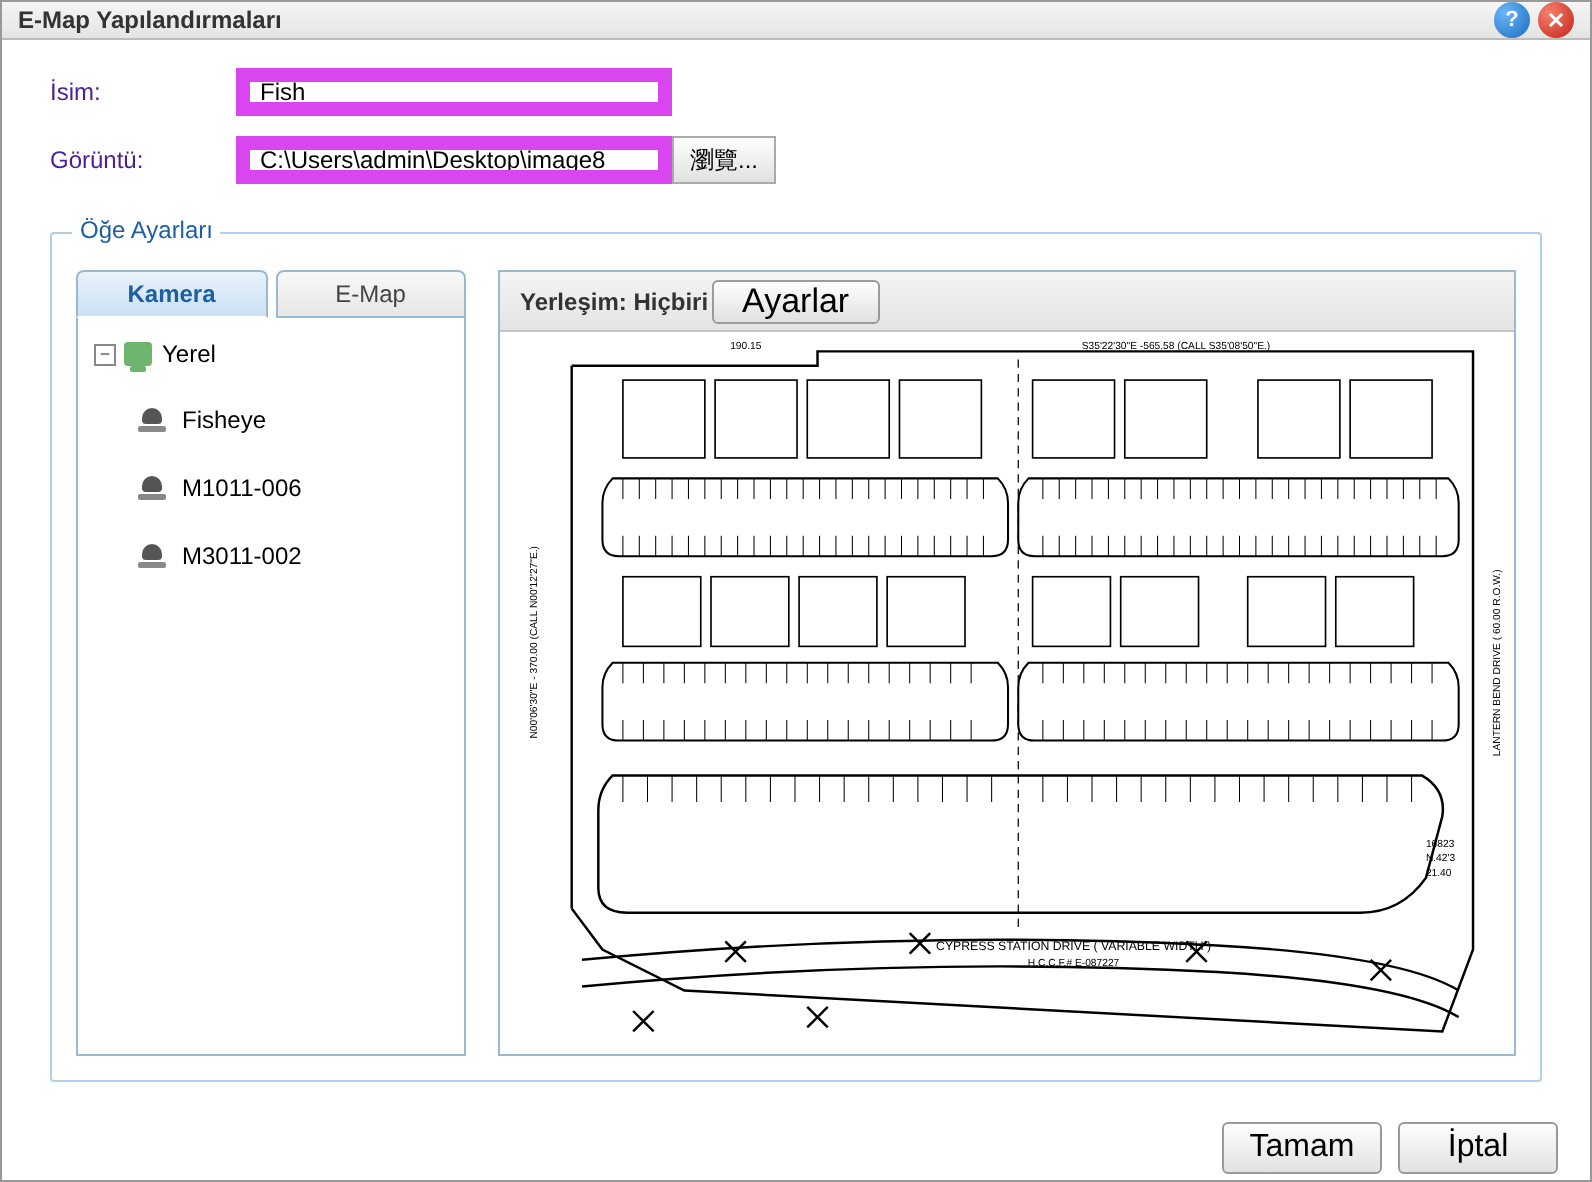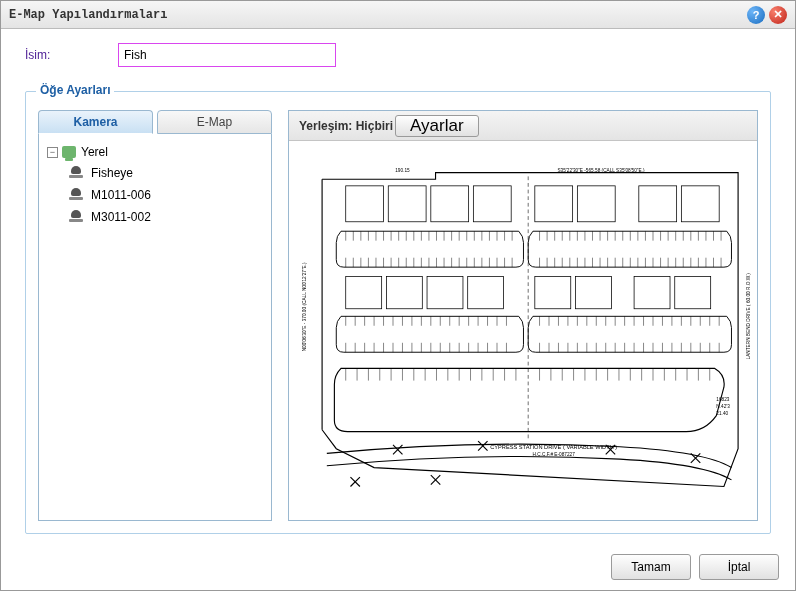--- a/index.html
+++ b/index.html
@@ -1,69 +1,74 @@
 <!DOCTYPE html>
 <html><head>
   <meta charset="utf-8">
   <style>
     * { box-sizing: border-box; margin: 0; padding: 0; }
     body { font-family: Arial, sans-serif; font-size: 12px; background: #e8e8e8; width: 796px; height: 591px; position: relative; }
     .window { width: 796px; height: 591px; background: #fff; border: 1px solid #999; display: flex; flex-direction: column; }
     .titlebar { height: 28px; background: linear-gradient(to bottom, #f6f6f6, #e4e4e4); border-bottom: 1px solid #bbb; display: flex; align-items: center; padding: 0 8px; }
-    .titlebar .title { font-weight: bold; color: #333; flex: 1; font-family: Liberation Mono, monospace; }
+    .titlebar .title { font-weight: bold; color: #333; flex: 1; }
     .titlebar .btn-circle { width: 18px; height: 18px; border-radius: 50%; margin-left: 4px; display: flex; align-items: center; justify-content: center; color: #fff; font-size: 11px; font-weight: bold; cursor: pointer; }
     .help-btn { background: radial-gradient(circle at 30% 30%, #6cb5f8, #1a6dc0); }
     .close-btn { background: radial-gradient(circle at 30% 30%, #f87f6c, #c0241a); }
     .content { flex: 1; padding: 14px 24px 10px 24px; display: flex; flex-direction: column; }
     .form-row { display: flex; align-items: center; margin-bottom: 10px; }
     .form-label { width: 93px; color: #4c1d95; }
-    .text-input { height: 24px; border: 1px solid #d946ef; padding: 2px 5px; font-size: 12px; width: 218px; background: #fff; }
+    .text-input { height: 24px; border: 7px solid #d946ef; padding: 2px 5px; font-size: 12px; width: 218px; background: #fff; }
     .browse-btn { height: 24px; margin-left: 0; padding: 0 8px; border: 1px solid #aaa; background: linear-gradient(to bottom,#fefefe,#e1e1e1); cursor: pointer; font-size: 12px; }
     .fieldset { border: 1px solid #b0d0e8; border-radius: 2px; flex: 1; position: relative; margin-top: 14px; padding: 18px 12px 12px 12px; display: flex; gap: 16px; }
-    .legend { position: absolute; top: -9px; left: 10px; background: #fff; padding: 0 4px; color: #1e5fa4; font-weight: bold; font-size: 12px; }
-    .left-panel { width: 234px; display: flex; flex-direction: column; }
+    .legend { position: absolute; top: -9px; left: 10px; background: #fff; padding: 0 4px; color: #1e5fa4; font-weight: normal; font-size: 12px; }
+    .left-panel { width: 195px; display: flex; flex-direction: column; }
     .tabs { display: flex; }
     .tab { flex: 1; height: 24px; display: flex; align-items: center; justify-content: center; border: 1px solid #9ab8d0; background: linear-gradient(to bottom,#f8f8f8,#e6e6e6); cursor: pointer; color: #444; font-size: 12px; border-top-left-radius: 4px; border-top-right-radius: 4px; }
     .tab.active { background: linear-gradient(to bottom,#eaf3fb,#c9e0f3); color: #1e5fa4; font-weight: bold; border-bottom-color: #fff; }
     .tab + .tab { margin-left: 4px; }
     .tree { border: 1px solid #9ab8d0; border-top: none; flex: 1; background: #fff; padding: 8px 6px; }
     .tree-node { display: flex; align-items: center; padding: 3px 2px; cursor: pointer; }
     .tree-toggle { width: 11px; height: 11px; border: 1px solid #888; display: flex; align-items: center; justify-content: center; font-size: 9px; line-height: 1; margin-right: 4px; color: #555; }
     .tree-icon-server { width: 14px; height: 12px; background: #6db56d; border-radius: 2px; margin-right: 5px; position: relative; }
     .tree-icon-server::after { content:''; position:absolute; bottom:-3px; left:3px; width:8px; height:3px; background:#6db56d; border-radius:1px; }
-    .tree-child { display: flex; align-items: flex-start; padding: 4px 2px 4px 24px; cursor: pointer; }
+    .tree-child { display: flex; align-items: center; padding: 4px 2px 4px 24px; cursor: pointer; margin-top: 12px; }
     .cam-icon { width: 16px; height: 12px; position: relative; margin-right: 6px; }
     .cam-icon::before { content:''; position:absolute; left:2px; top:0; width:10px; height:8px; background:#555; border-radius: 5px 5px 2px 2px; }
     .cam-icon::after { content:''; position:absolute; left:0; bottom:0; width:14px; height:3px; background:#888; border-radius:1px; }
     .right-panel { flex: 1; border: 1px solid #9ab8d0; display: flex; flex-direction: column; }
     .placement-bar { background: linear-gradient(to bottom,#f4f4f4,#e4e4e4); border-bottom: 1px solid #c4c4c4; height: 30px; display: flex; align-items: center; padding: 0 10px; gap: 2px; }
     .placement-label { color: #333; font-weight: bold; }
     .settings-btn { height: 22px; padding: 0 14px; border: 1px solid #9a9a9a; border-radius: 3px; background: linear-gradient(to bottom,#fefefe,#e1e1e1); cursor: pointer; font-size: 17px; }
     .map-canvas { flex: 1; background: #fff; position: relative; overflow: hidden; }
     .footer { padding: 10px 16px; display: flex; justify-content: flex-end; gap: 8px; }
-    .footer button { height: 26px; width: 80px; border: 1px solid #9a9a9a; border-radius: 3px; background: linear-gradient(to bottom,#fefefe,#e1e1e1); cursor: pointer; font-size: 12px; }
+    .footer button { height: 26px; width: 80px; border: 1px solid #9a9a9a; border-radius: 3px; background: linear-gradient(to bottom,#fefefe,#e1e1e1); cursor: pointer; font-size: 16px; }
     .map-svg { width: 100%; height: 100%; }
   </style>
 </head>
 <body>
 
 <div class="window">
   <div class="titlebar">
     <span class="title">E-Map Yapılandırmaları</span>
     <div class="btn-circle help-btn">?</div>
     <div class="btn-circle close-btn">✕</div>
   </div>
 
   <div class="content">
 
     <div class="form-row">
       <span class="form-label">İsim:</span>
       <input class="text-input" type="text" value="Fish" style="">
     </div>
 
+    <div class="form-row">
+      <span class="form-label">Görüntü:</span>
+      <input class="text-input" type="text" value="C:\Users\admin\Desktop\image8" style="">
+      <button class="browse-btn">瀏覽...</button>
+    </div>
 
     <div class="fieldset">
       <div class="legend">Öğe Ayarları</div>
 
       <div class="left-panel">
         <div class="tabs">
           <div class="tab active">Kamera</div>
           <div class="tab">E-Map</div>
         </div>
         <div class="tree">

